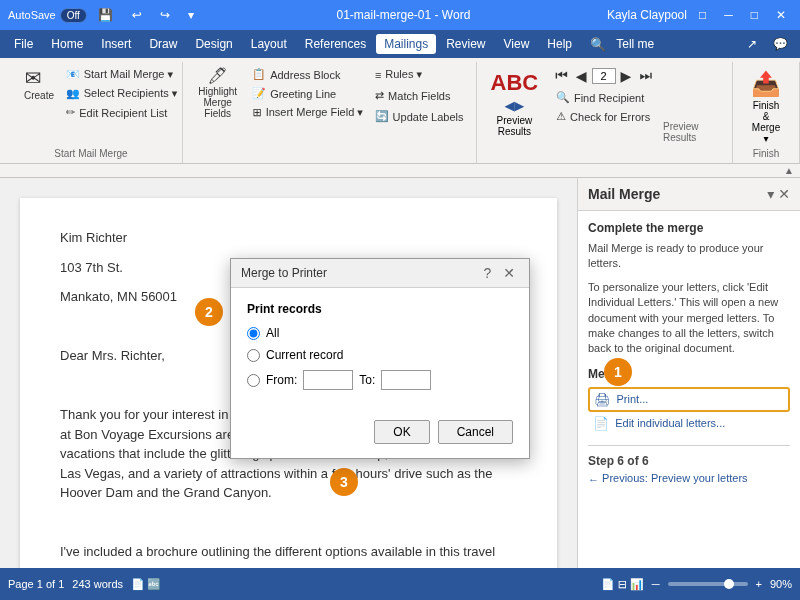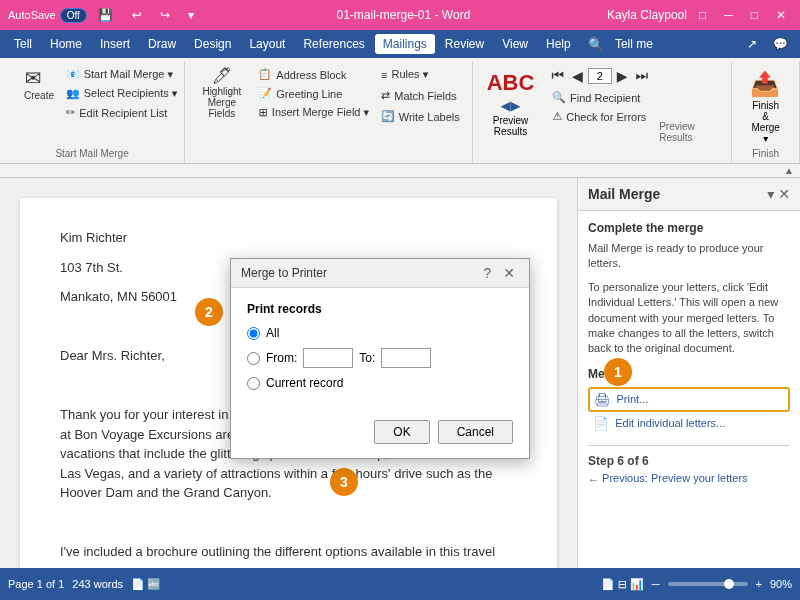--- a/index.html
+++ b/index.html
@@ -1,20 +1,20 @@
 <!DOCTYPE html>
 <html><head>
   <meta charset="utf-8">
   <style>
     * { box-sizing: border-box; margin: 0; padding: 0; font-family: 'Segoe UI', Arial, sans-serif; }
     body { width: 800px; height: 600px; overflow: hidden; background: #f0f0f0; font-size: 12px; }
 
     
     .title-bar {
-      background: #ec4899;
+      background: #3b82f6;
       color: white;
       height: 30px;
       display: flex;
       align-items: center;
       justify-content: space-between;
       padding: 0 8px;
       font-size: 12px;
     }
     .title-bar-left { display: flex; align-items: center; gap: 6px; }
     .title-bar-center { flex: 1; text-align: center; font-size: 12px; }
@@ -303,21 +303,21 @@
   <div class="title-bar-right">
     <span>Kayla Claypool</span>
     <button class="title-btn">□</button>
     <button class="title-btn">─</button>
     <button class="title-btn">□</button>
     <button class="title-btn">✕</button>
   </div>
 </div>
 
 <div class="menu-bar">
-  <span class="menu-item">Tell</span>
+  <span class="menu-item">File</span>
   <span class="menu-item">Home</span>
   <span class="menu-item">Insert</span>
   <span class="menu-item">Draw</span>
   <span class="menu-item">Design</span>
   <span class="menu-item">Layout</span>
   <span class="menu-item">References</span>
   <span class="menu-item active">Mailings</span>
   <span class="menu-item">Review</span>
   <span class="menu-item">View</span>
   <span class="menu-item">Help</span>
@@ -379,21 +379,21 @@
         <button class="ribbon-btn-small">
           <span>≡</span>
           <span>Rules ▾</span>
         </button>
         <button class="ribbon-btn-small">
           <span>⇄</span>
           <span>Match Fields</span>
         </button>
         <button class="ribbon-btn-small">
           <span>🔄</span>
-          <span>Write Labels</span>
+          <span>Update Labels</span>
         </button>
       </div>
     </div>
   </div>
 
   <div class="preview-results-group">
     <button class="preview-abc">
       <span class="abc-icon">ABC</span>
       <div style="display:flex;align-items:center;font-size:13px; color:#2b579a;">◀▶</div>
       <span style="font-size:10px;">Preview<br>Results</span>
@@ -508,28 +508,28 @@
         </div>
       </div>
       <div class="dialog-body">
         <div class="dialog-group-label">Print records</div>
         <div class="radio-option">
           <input type="radio" name="print-records" checked="" style="">
           <span>All</span>
         </div>
         <div class="radio-option">
           <input type="radio" name="print-records" style="">
+          <span>Current record</span>
+        </div>
+        <div class="radio-option">
+          <input type="radio" name="print-records" style="">
           <span>From:</span>
           <input class="from-to-input" type="text" style="">
           <span>To:</span>
           <input class="from-to-input" type="text" style="">
-        </div>
-        <div class="radio-option">
-          <input type="radio" name="print-records" style="">
-          <span>Current record</span>
         </div>
       </div>
       <div class="dialog-footer">
         <button class="dialog-btn primary">OK</button>
         <button class="dialog-btn">Cancel</button>
       </div>
     </div>
   </div>
 
 </div>

